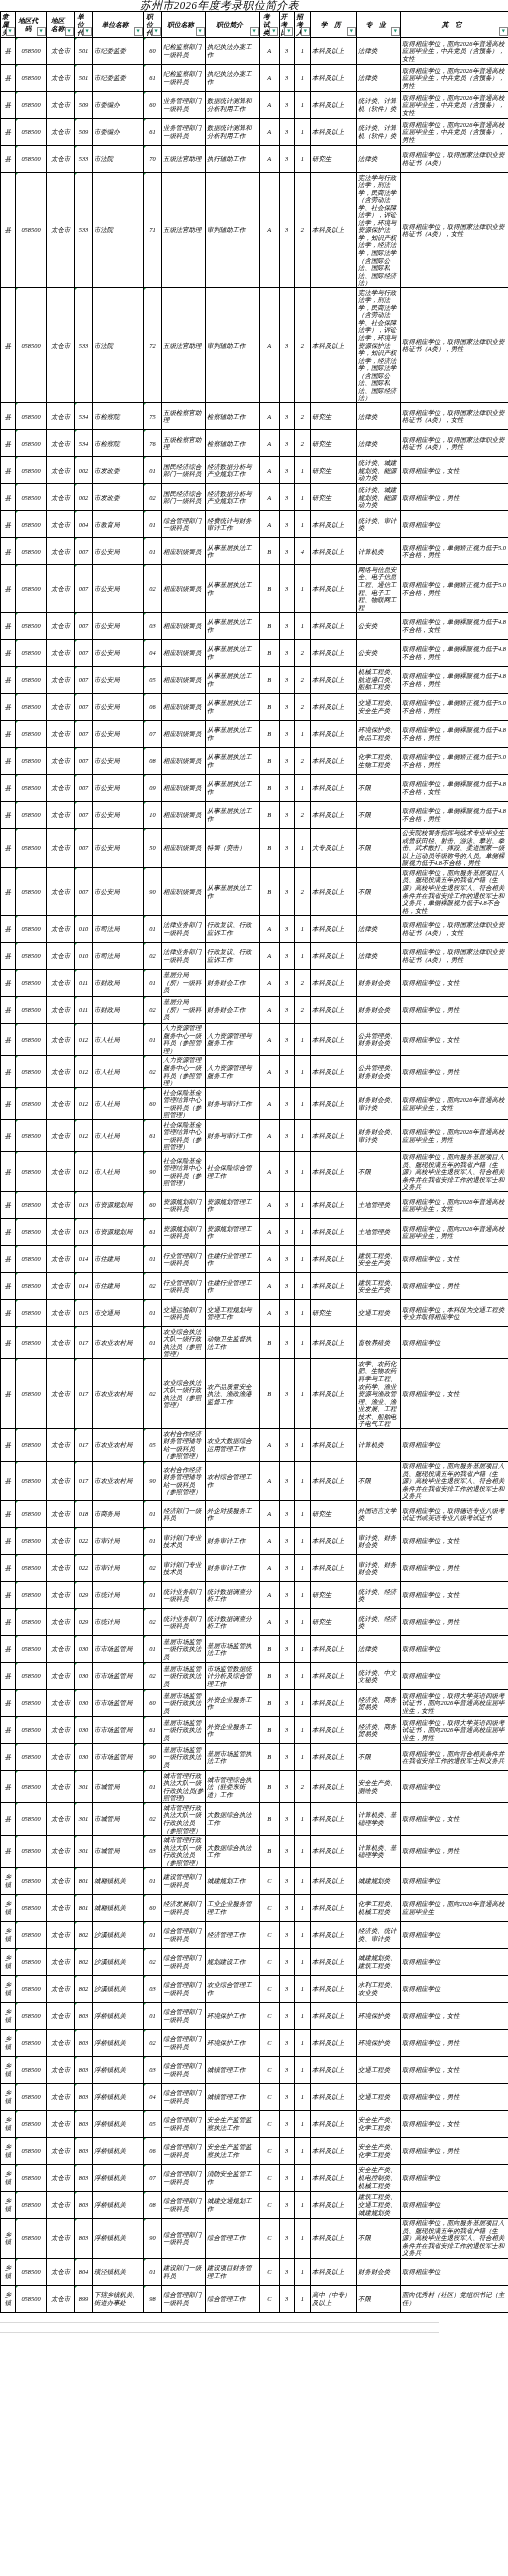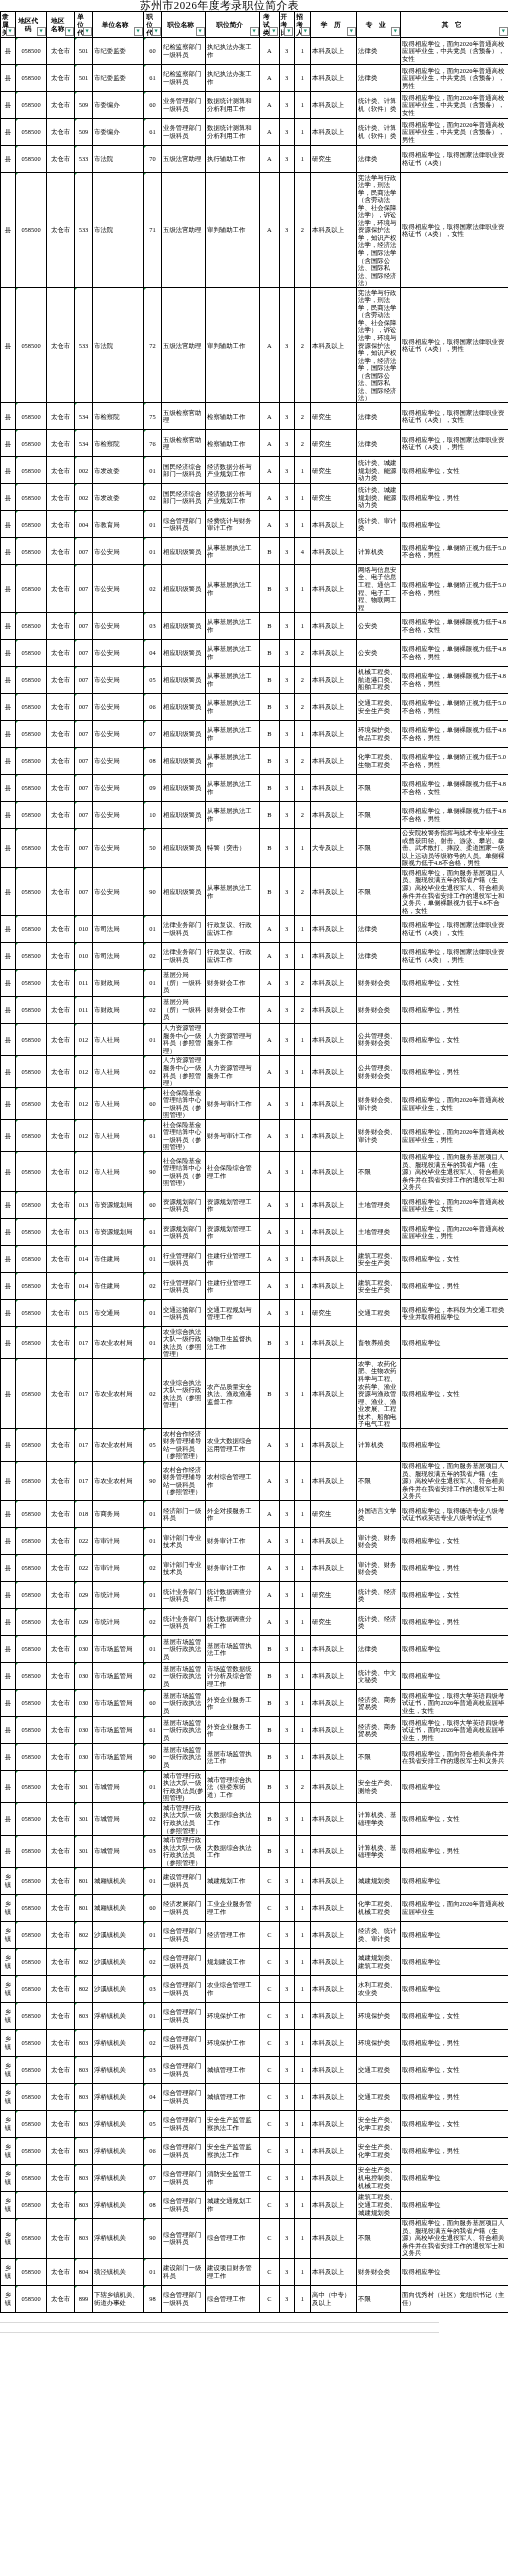--- a/index.html
+++ b/index.html
@@ -1,17 +1,17 @@
 <!DOCTYPE html>
 <html style="font-size:8.2px"><head>
 <meta charset="utf-8">
 <style>
   html,body{margin:0;padding:0;background:#ffffff;}
   body{width:509px;font-family:"Liberation Serif","DejaVu Serif",serif;color:#000;}
-  .sheet{width:439px;}
+  .sheet{width:439px;font-style:italic;}
   .title{text-align:center;font-size:10.8px;line-height:11.3px;white-space:nowrap;letter-spacing:0.5px;}
   table{border-collapse:collapse;table-layout:fixed;width:509px;}
   th,td{border:0.5px solid #000;overflow:hidden;word-break:break-all;line-height:1.18;padding:0.5px 1px;vertical-align:middle;box-sizing:border-box;}
   th{font-weight:bold;height:21.6px;position:relative;font-size:6.7px;text-align:center;padding-right:6.7px;}
   td{height:27px;font-size:6.4px;text-align:left;}
   td.c{text-align:center;}
   td.flag{position:relative;}
   td.flag::before{content:"";position:absolute;top:0;left:0;width:0;height:0;
     border-style:solid;border-width:2.6px 2.6px 0 0;border-color:#1e8e3e transparent transparent transparent;}
   .filter{position:absolute;right:0.5px;bottom:1.5px;width:6.7px;height:6.7px;border:0.5px solid #888;

